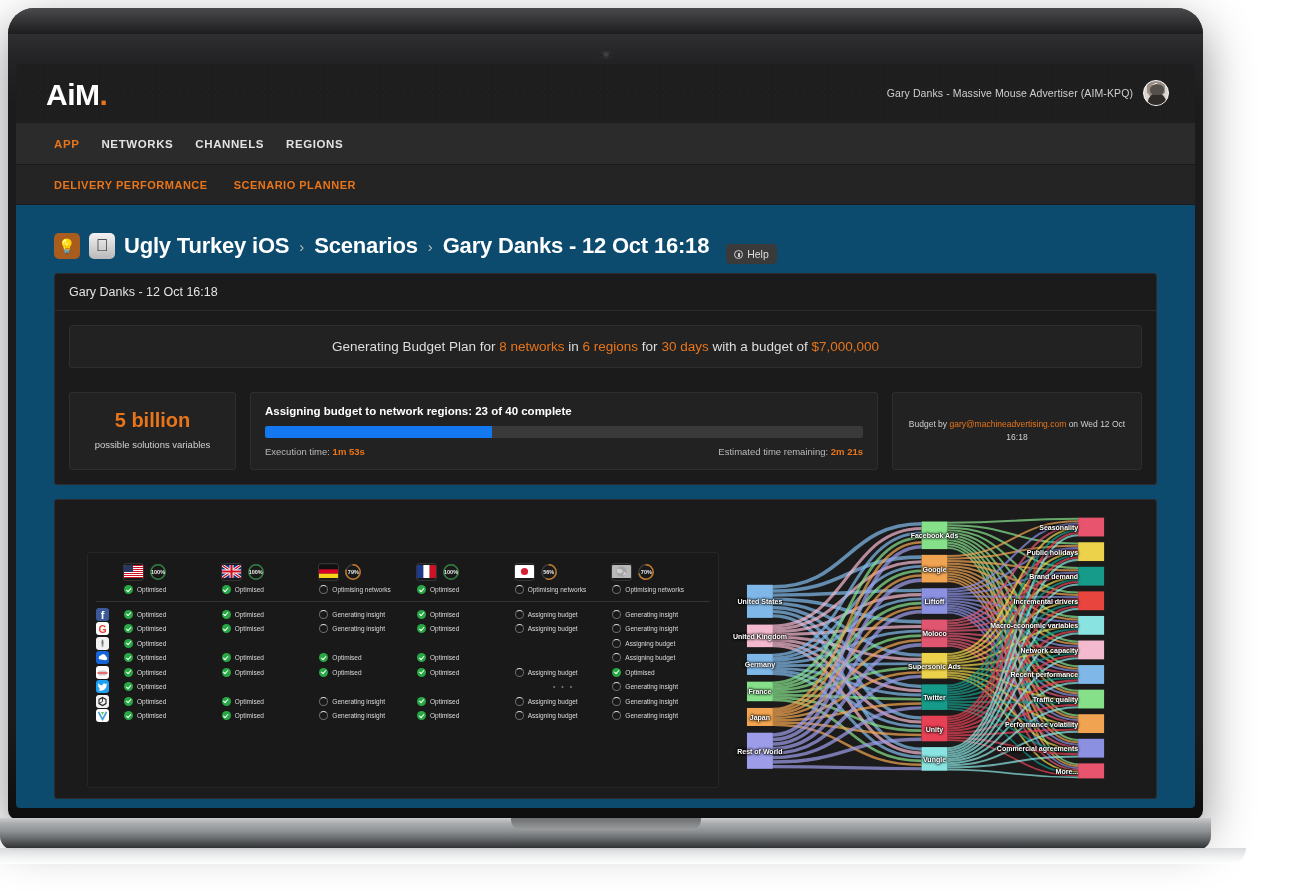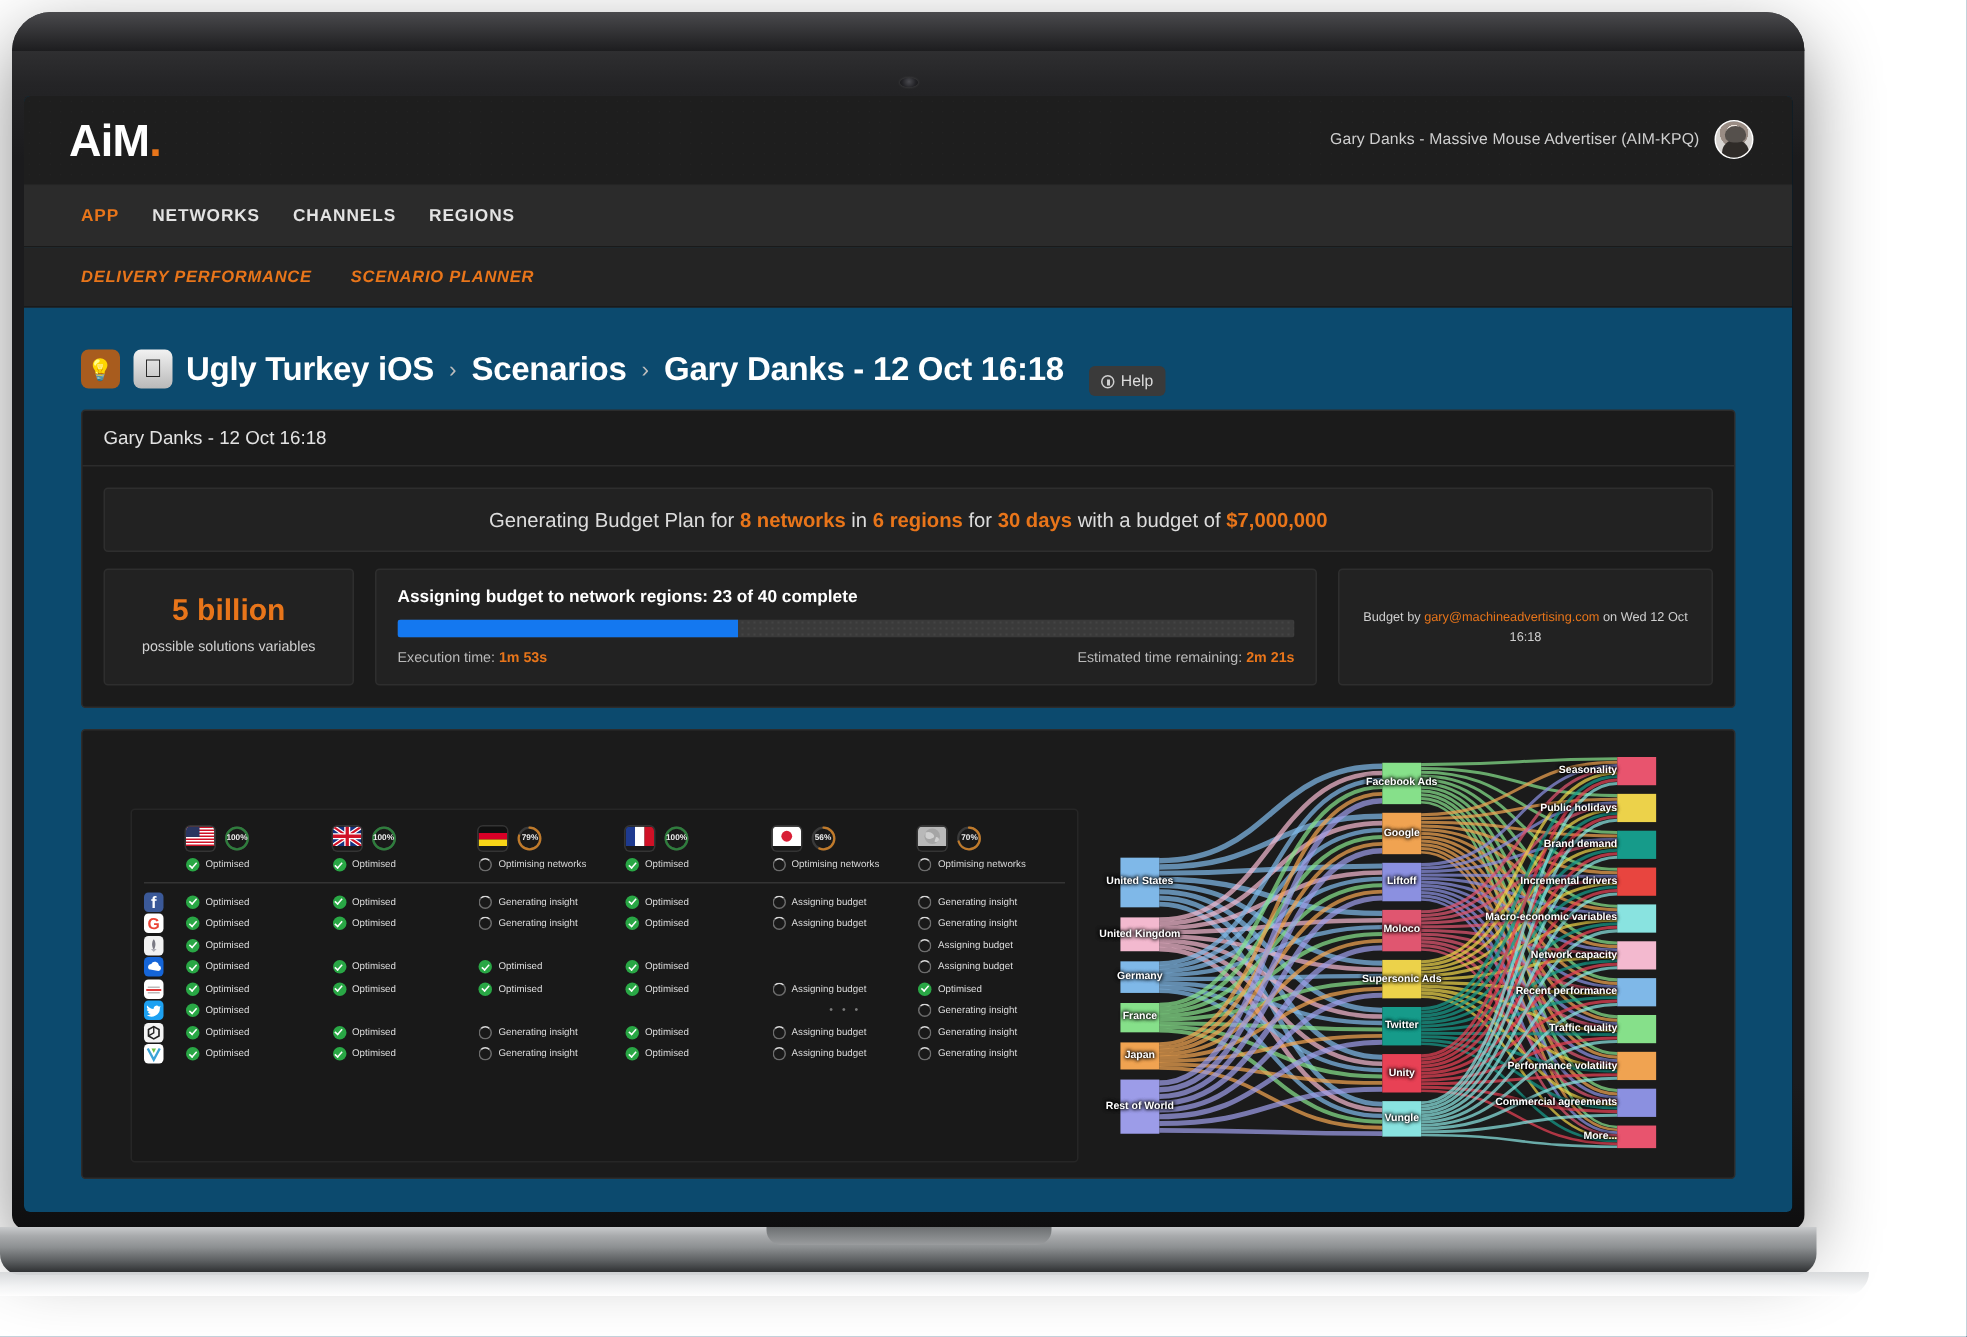--- a/index.html
+++ b/index.html
@@ -102,21 +102,21 @@
     font-size:11.5px; letter-spacing:.6px; font-weight:600;
   }
   .navbar .nav-item{ color:#e3e3e3; cursor:pointer; }
   .navbar .nav-item.active{ color:#e8751a; }
 
   .subnav{
     height:40px; background:#242424; display:flex; align-items:center; gap:26px;
     padding:0 38px; border-bottom:1px solid #1a1a1a;
     font-size:11px; letter-spacing:.5px; font-weight:600;
   }
-  .subnav .sub-item{ color:#e8751a; cursor:pointer;font-style:italic; }
+  .subnav .sub-item{ color:#e8751a; cursor:pointer; }
 
   .content{ padding:18px 38px 0 38px; }
 
   .breadcrumb{
     display:flex; align-items:center; gap:9px; height:46px;
   }
   .bc-icon{
     width:26px;height:26px;border-radius:5px;
     display:flex;align-items:center;justify-content:center;
     font-size:14px;
@@ -147,24 +147,24 @@
   .panel-head{
     padding:11px 14px; font-size:12.5px; color:#e3e3e3;
     border-bottom:1px solid #2c2c2c;
   }
   .panel-body{ padding:14px; }
 
   .banner{
     background:#222222; border:1px solid #2e2e2e; border-radius:3px;
     padding:13px; text-align:center; font-size:13.5px; color:#dddddd;
   }
-  .banner b{ color:#e8751a; font-weight:700; }
+  .banner b{ color:#e8751a; font-weight:400; }
 
   .stats-row{
-    display:flex; gap:14px; margin-top:11px;
+    display:flex; gap:14px; margin-top:24px;
   }
   .card{
     background:#222222; border:1px solid #2e2e2e; border-radius:3px;
   }
   .card-solutions{
     width:167px; padding:16px 10px; text-align:center;
   }
   .solutions-num{
     font-size:20px; font-weight:700; color:#e8751a; margin-bottom:7px;
   }

